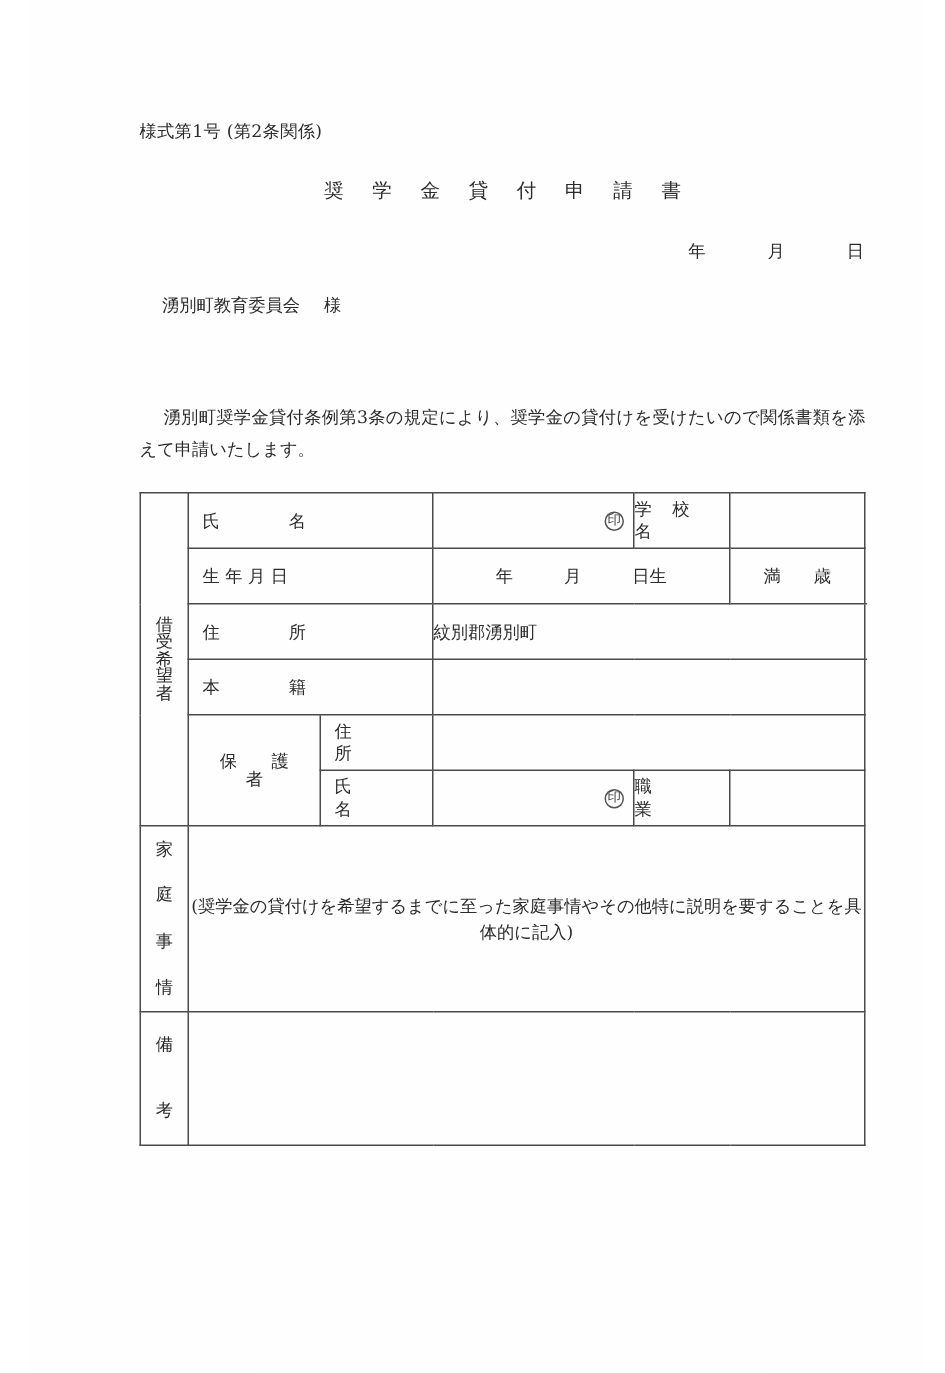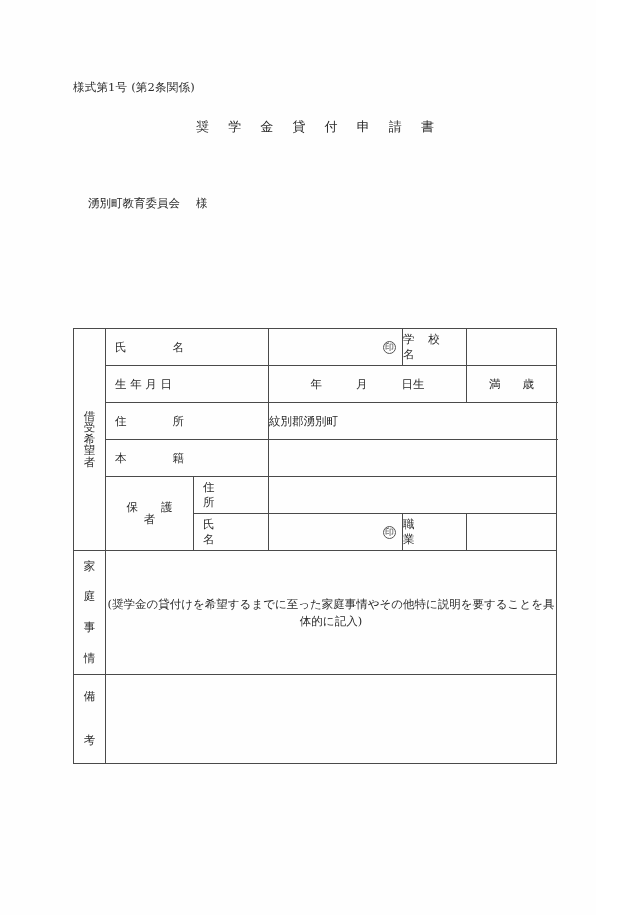--- a/index.html
+++ b/index.html
@@ -16,20 +16,21 @@
     color: #2b2b2b;
     -webkit-font-smoothing: antialiased;
   }
   .page {
     position: absolute;
     inset: 0;
     width: 596px;
     height: 915px;
     background: #fefefe;
     overflow: hidden;
+    margin-left: 20px;
   }
 
   
   .form-no {
     position: absolute;
     left: 73px;
     top: 80px;
     font-size: 11.5px;
     letter-spacing: 0.2px;
     white-space: nowrap;
@@ -188,26 +189,34 @@
 </style>
 </head>
 <body>
 
 <div class="page">
 
   <div class="form-no">様式第1号 (第2条関係)</div>
 
   <div class="doc-title">奨 学 金 貸 付 申 請 書</div>
 
+  <div class="date-line">
+    <span class="seg">年</span>
+    <span class="gap"></span>
+    <span class="seg">月</span>
+    <span class="gap"></span>
+    <span class="seg">日</span>
+  </div>
 
   <div class="addressee">
     <span>湧別町教育委員会</span><span class="sama">様</span>
   </div>
 
 
+  <div class="body-text">湧別町奨学金貸付条例第3条の規定により、奨学金の貸付けを受けたいので関係書類を添えて申請いたします。</div>
 
   <table class="form-table">
     <colgroup>
       <col style="width:32px">
       <col style="width:88px">
       <col style="width:75px">
       <col style="width:134px">
       <col style="width:64px">
       <col style="width:90px">
     </colgroup>

